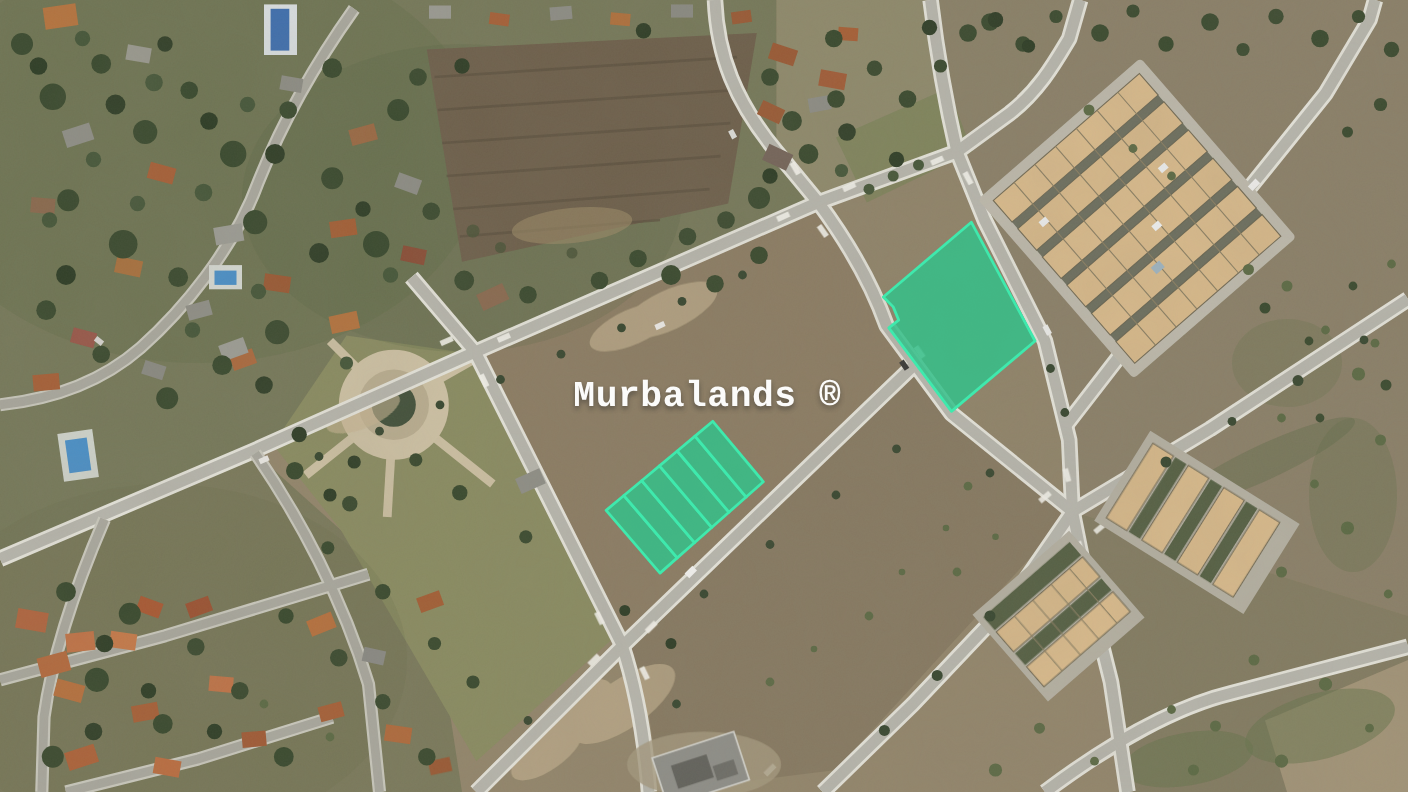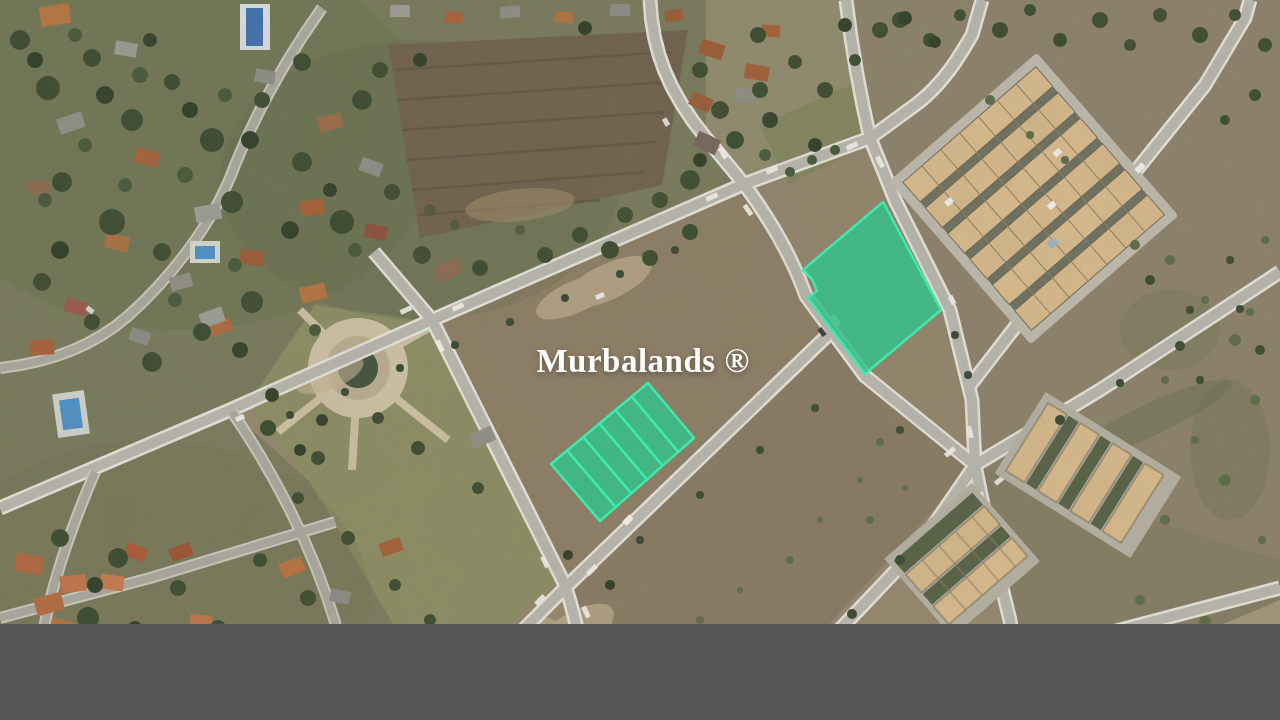--- a/index.html
+++ b/index.html
@@ -1,17 +1,17 @@
 <!DOCTYPE html>
 <html><head>
 <meta charset="utf-8">
 <style>
   html,body{margin:0;padding:0;background:#555;}
-  .stage{position:relative;width:1280px;height:624px;overflow:hidden;background:#4c1d95;
-         font-family:Liberation Serif, serif;}
+  .stage{position:relative;width:1280px;height:720px;overflow:hidden;background:#4c1d95;
+         font-family:Liberation Mono, monospace;}
   .stage svg{position:absolute;left:0;top:0;}
   .watermark{position:absolute;left:643px;top:361px;transform:translate(-50%,-50%);
              font-weight:700;font-size:33px;letter-spacing:.5px;color:#ffffff;opacity:.97;
              text-shadow:0 2px 5px rgba(45,45,45,.55);white-space:nowrap;}
 </style>
 </head>
 <body>
 
 <div class="stage">
 <svg width="1280" height="720" viewBox="0 0 1280 720">

